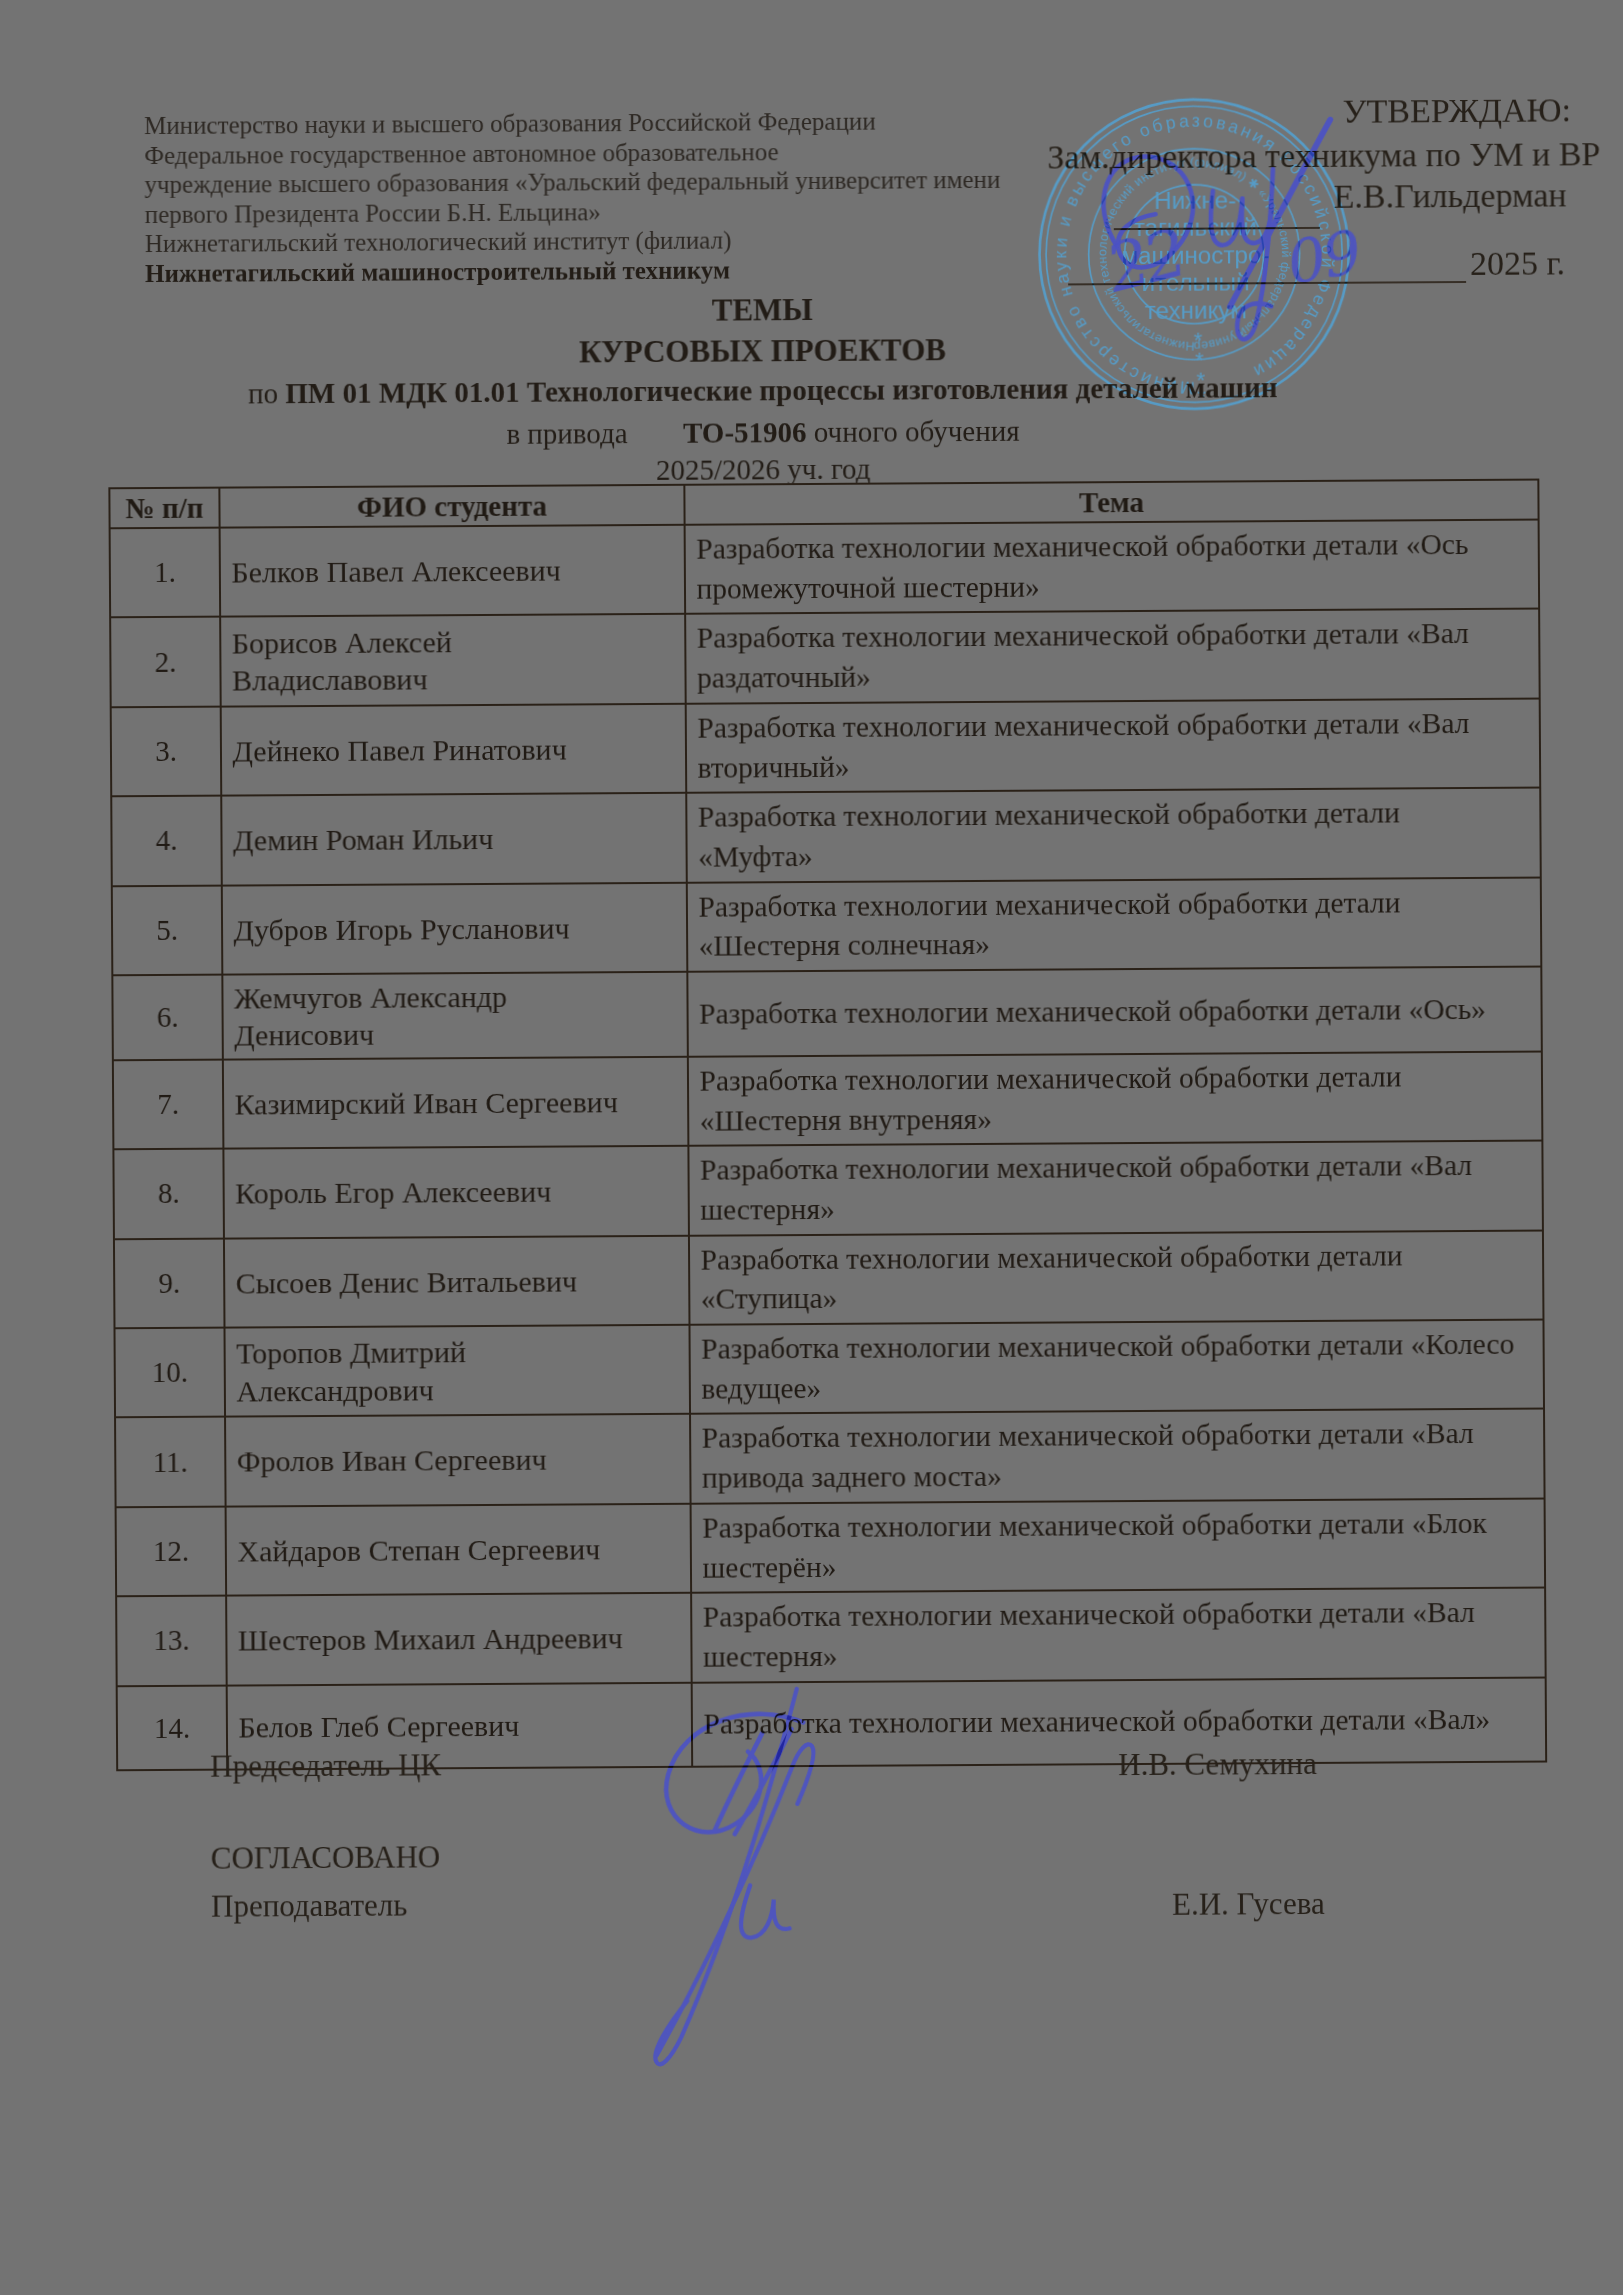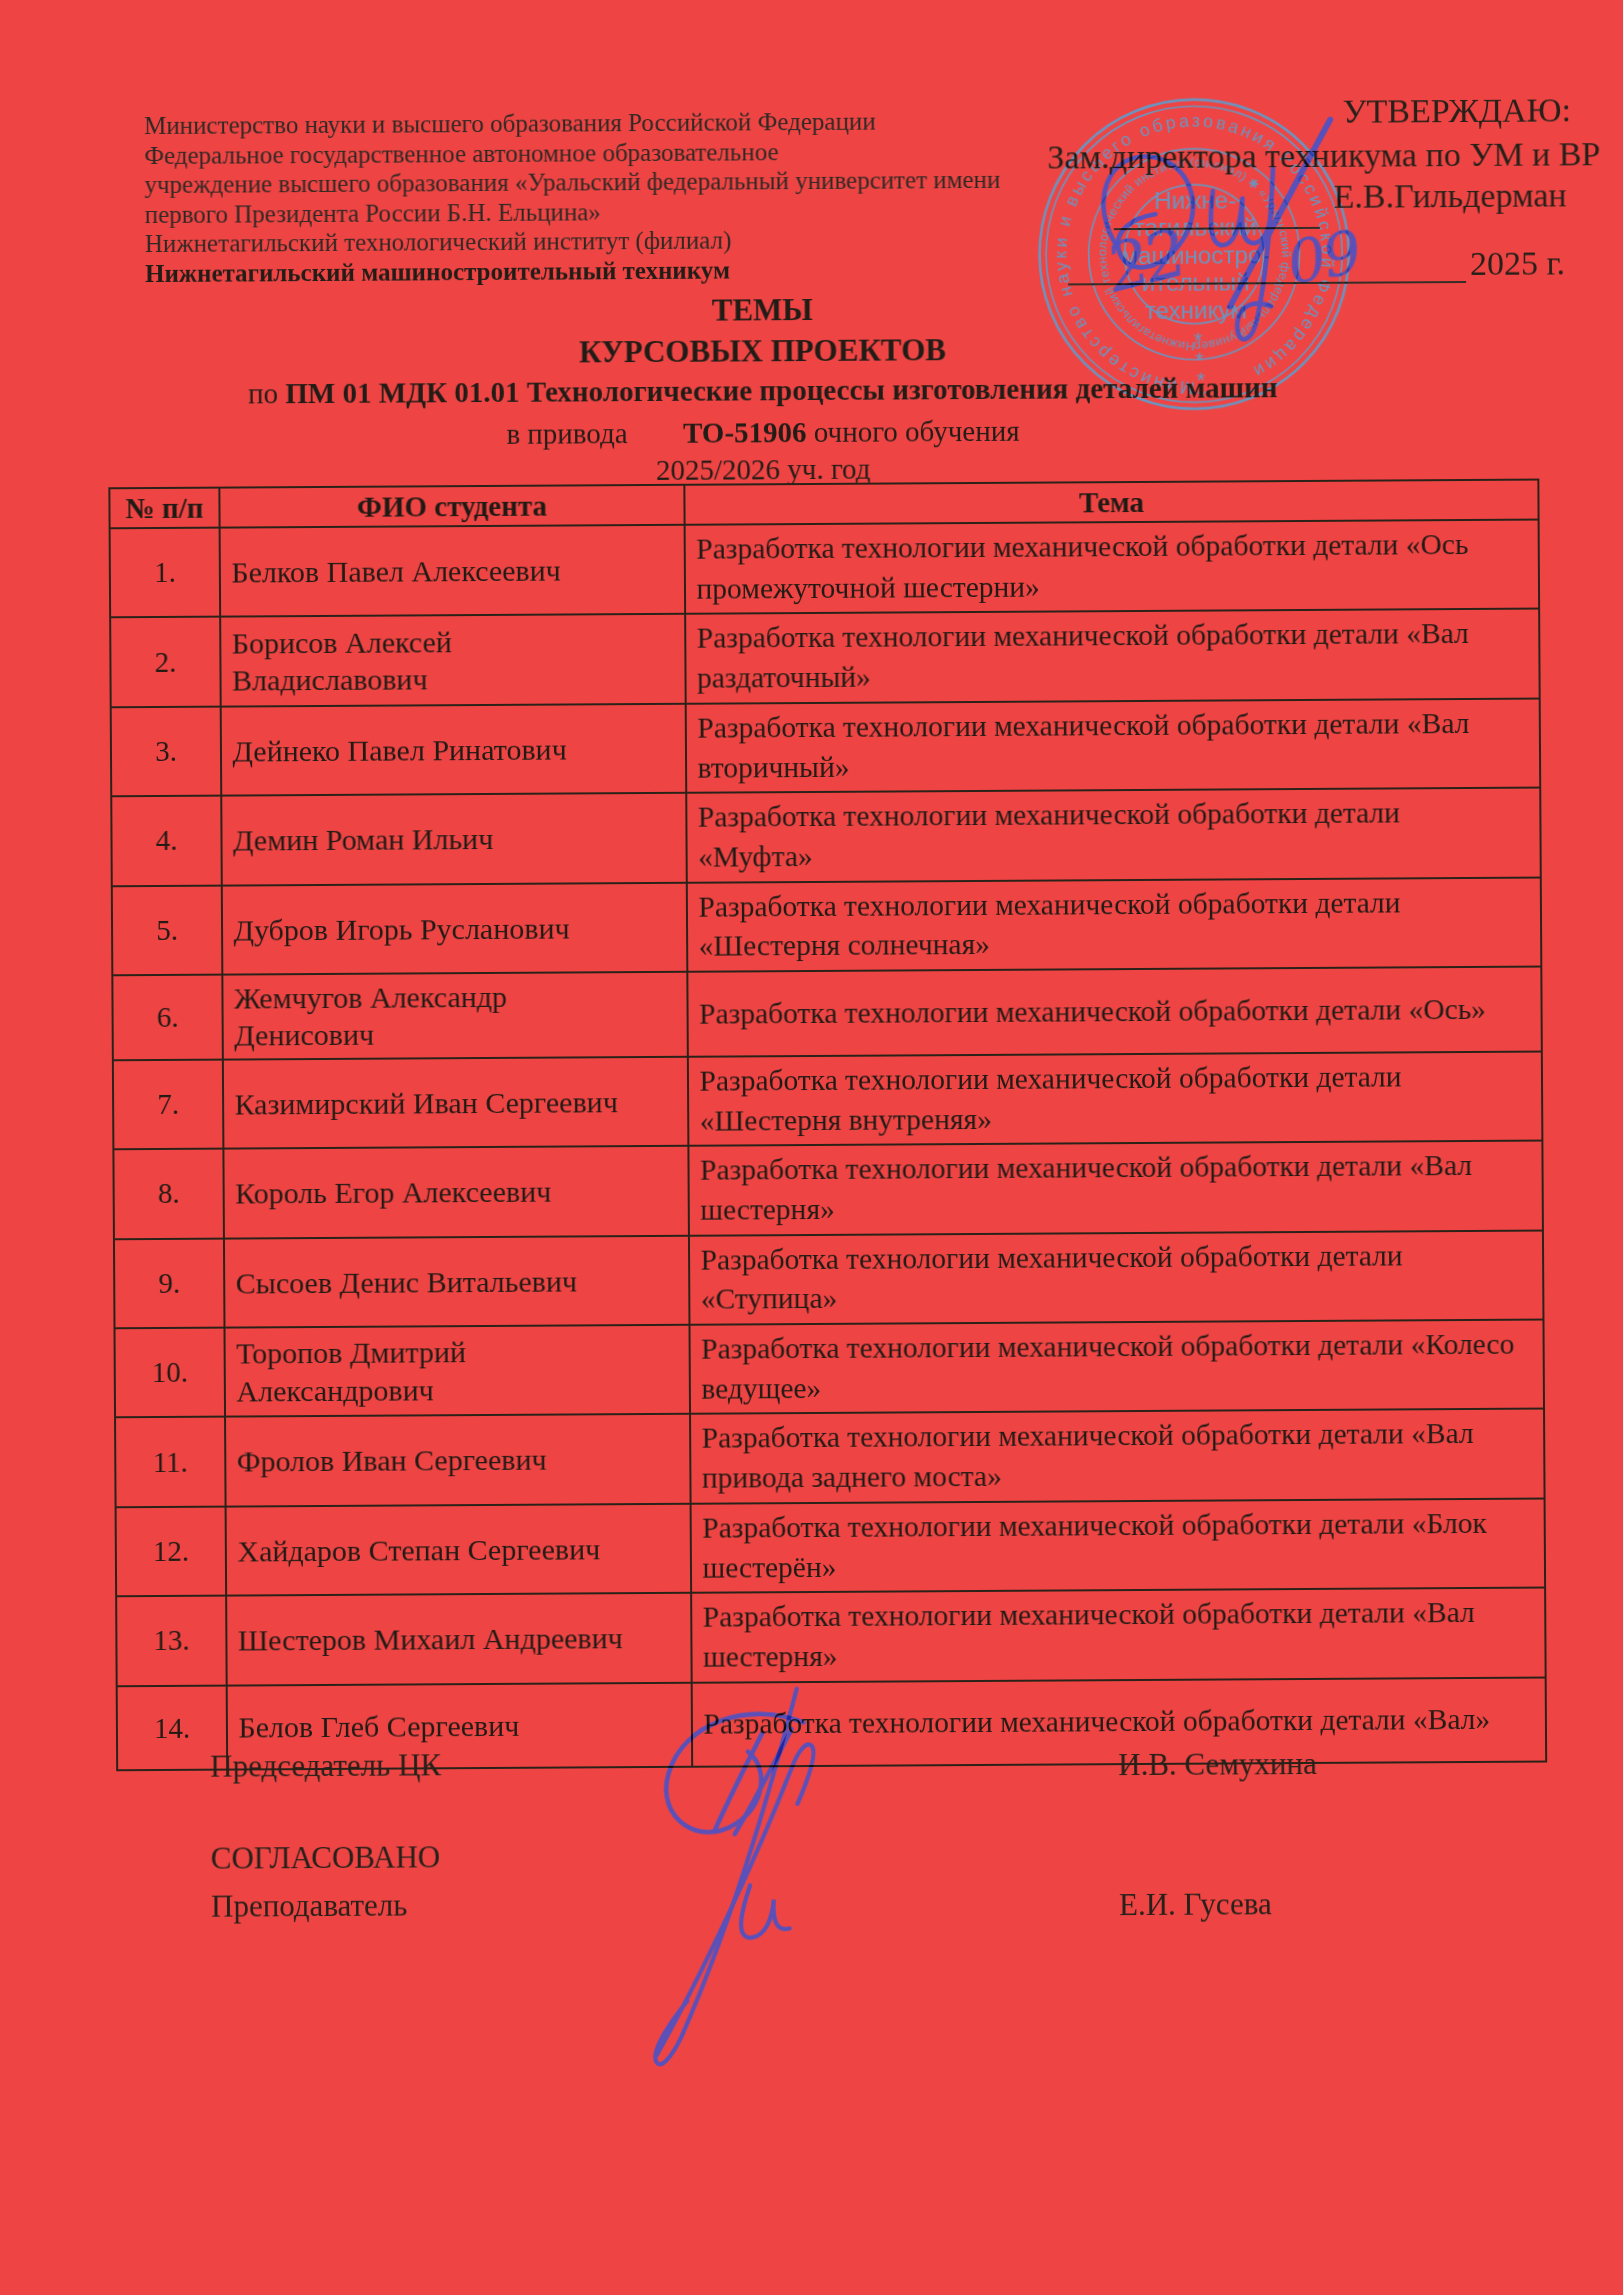--- a/index.html
+++ b/index.html
@@ -1,18 +1,18 @@
 <!DOCTYPE html>
 <html lang="ru" style="font-size:10.5px"><head>
 <meta charset="utf-8">
 <style>
   html,body{margin:0;padding:0;background:#e8e8e6;}
   .page{
     position:relative;width:1623px;height:2295px;margin:0 auto;
-    background:#ef4444;overflow:hidden;
+    background:#737373;overflow:hidden;
     font-family:"Liberation Serif",serif;color:#221c16;
   }
   .rot{position:absolute;inset:0;transform:rotate(-0.35deg);transform-origin:50% 40%;}
   .abs{position:absolute;}
 
   
   .org-block{left:149px;top:107px;width:903px;font-size:25px;line-height:29.5px;color:#2d2823;}
   .org-line{white-space:nowrap;}
   .org-bold{font-weight:bold;color:#221c16;}
 
@@ -55,21 +55,21 @@
   .td-num{text-align:center;font-size:29px;}
   .td-name{padding:3.9px 6.5px 3.9px 10.5px;white-space:pre-line;line-height:1.25;}
   .td-theme{font-size:29.5px;padding:3.9px 2.6px 3.9px 10.5px;white-space:pre-line;line-height:1.35;}
 
   
   .foot{font-size:31px;color:#262019;}
   .f-chair-label{left:205px;top:1745px;}
   .f-chair-name{left:1113px;top:1749px;}
   .f-agreed{left:205px;top:1837px;}
   .f-teacher-label{left:205px;top:1885px;}
-  .f-teacher-name{left:1113px;top:1889px;text-align:center;}
+  .f-teacher-name{left:1166px;top:1889px;text-align:center;}
 
   
   .stamp-svg{left:1039px;top:98px;mix-blend-mode:multiply;opacity:.82;}
   .stamp-svg text{font-family:"Liberation Sans",sans-serif;}
   .ink{mix-blend-mode:multiply;}
   .ink-top{left:1021px;top:92px;}
   .ink-foot1{left:602px;top:1695px;}
   .ink-foot2{left:576px;top:1669px;}
   .hand-num{font-family:"DejaVu Serif",serif;font-style:italic;}
 </style>

